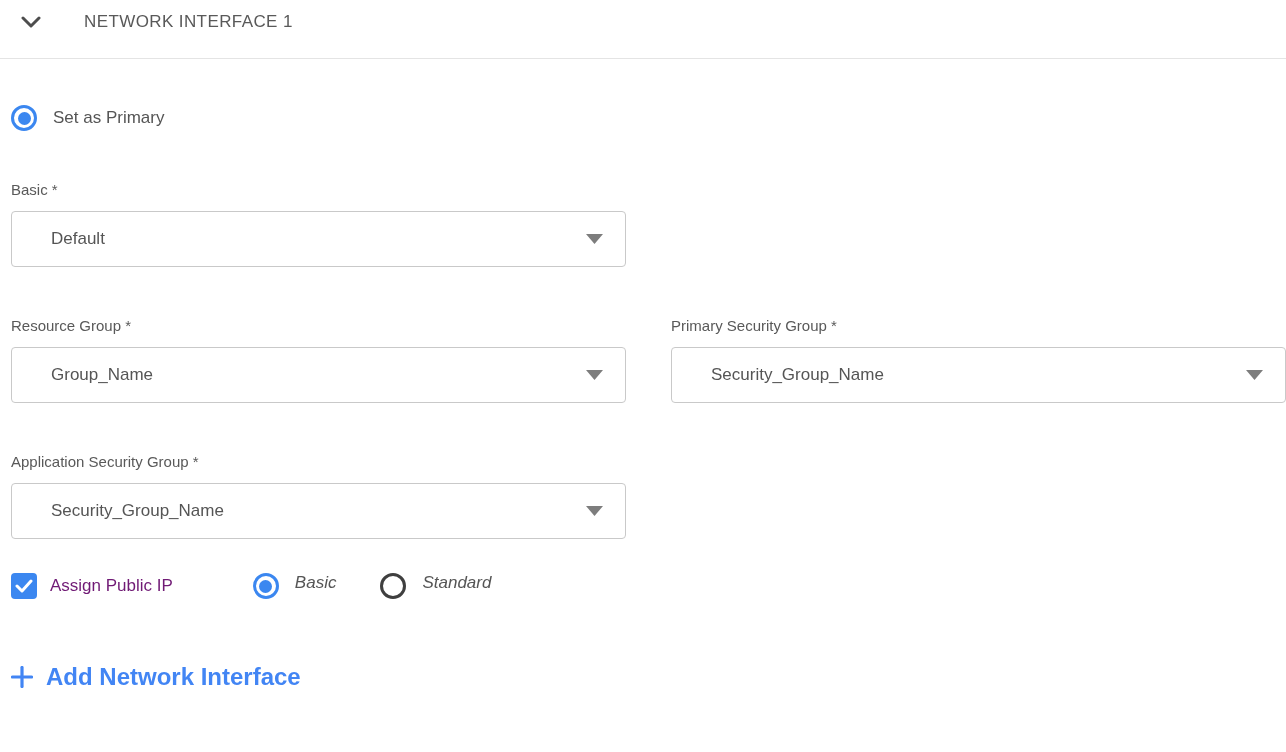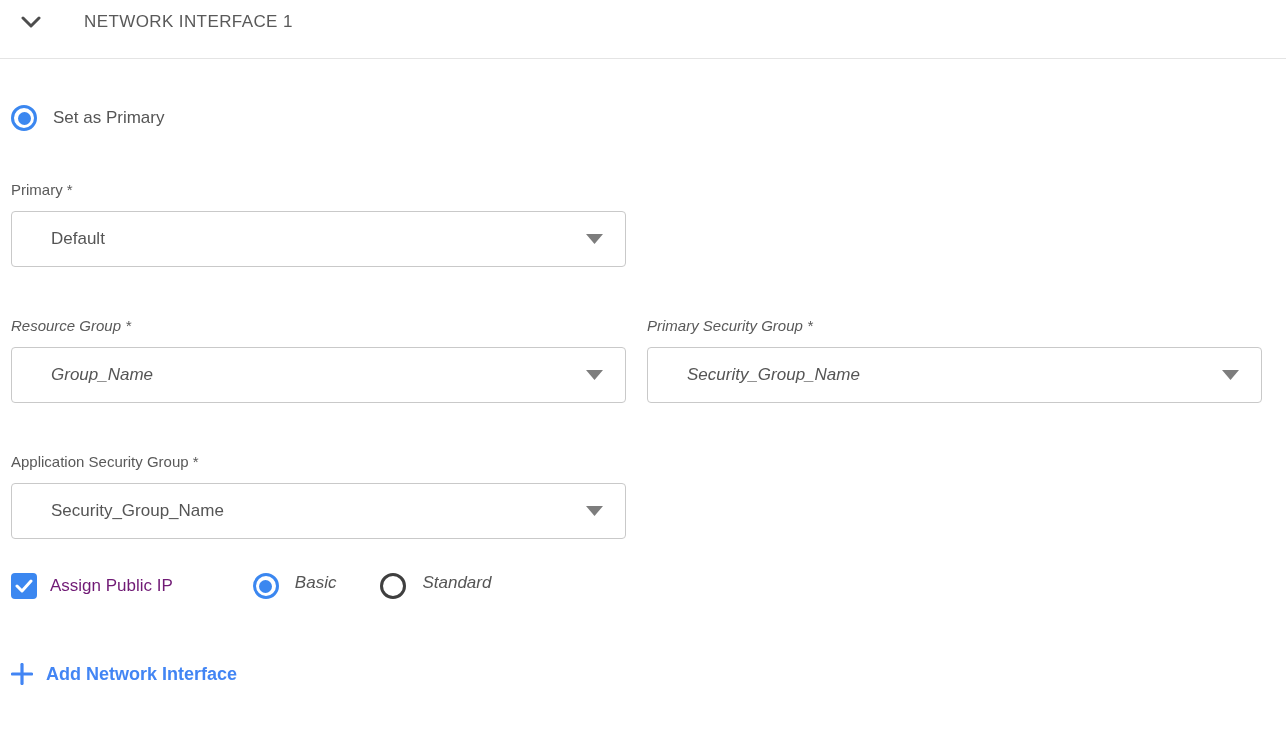--- a/index.html
+++ b/index.html
@@ -28,37 +28,37 @@
   
   .field { margin-top: 50px; }
   .field:first-of-type { margin-top: 58px; }
   .field-label { display: block; font-size: 15px; color: #595959; margin-bottom: 13px; }
   .select-box { width: 615px; height: 56px; border: 1px solid #c9c9c9; border-radius: 4px;
     background: #fff; display: flex; align-items: center; justify-content: space-between;
     padding: 0 22px 0 27px; cursor: pointer; }
   .select-value { font-size: 17px; color: #555555; margin-left: 12px; }
   .caret { width: 17px; height: 10px; flex: 0 0 auto; }
 
-  .two-col { display: flex; gap: 21px; font-style: italic; }
+  .two-col { display: flex; gap: 45px; }
   .two-col .field { margin-top: 50px; flex: 0 0 auto; }
 
   
   .options-row { display: flex; align-items: center; margin-top: 34px; }
   .checkbox { width: 26px; height: 26px; border-radius: 4px; background: #3b87f0;
     display: flex; align-items: center; justify-content: center; cursor: pointer; flex: 0 0 auto; }
   .checkbox svg { width: 18px; height: 14px; }
   .checkbox-label { margin-left: 13px; font-size: 17px; color: #701a75; }
   .opt-radio-basic { margin-left: 80px; }
   .opt-radio-standard { margin-left: 44px; }
   .opt-group { display: flex; align-items: flex-start; cursor: pointer; font-style: italic; }
 
   
   .add-link { display: flex; align-items: center; margin-top: 64px; cursor: pointer; width: max-content; }
   .plus-icon { width: 22px; height: 22px; flex: 0 0 auto; }
-  .add-link-label { margin-left: 13px; font-size: 18px; font-weight: bold; color: #4285f4; }
+  .add-link-label { margin-left: 13px; font-size: 24px; font-weight: bold; color: #4285f4; }
 </style>
 </head>
 <body>
 
 <div class="page">
 
   <div class="section-header">
     <svg class="chevron" viewBox="0 0 20 14">
       <polyline points="2,3 10,11 18,3" fill="none" stroke="#4d4d4d" stroke-width="3" stroke-linecap="round" stroke-linejoin="round"></polyline>
     </svg>
@@ -69,21 +69,21 @@
   <div class="content">
 
     <div class="radio-row">
       <span class="radio selected">
           <span class="dot"></span>
         </span>
       <span class="radio-label">Set as Primary</span>
     </div>
 
     <div class="field">
-      <span class="field-label">Primary *</span>
+      <span class="field-label">Basic *</span>
       <div class="select-box">
         <span class="select-value">Default</span>
         <svg class="caret" viewBox="0 0 17 10">
           <polygon points="0,0 17,0 8.5,10" fill="#7d7d7d"></polygon>
         </svg>
       </div>
     </div>
 
     <div class="two-col">
       <div class="field">

